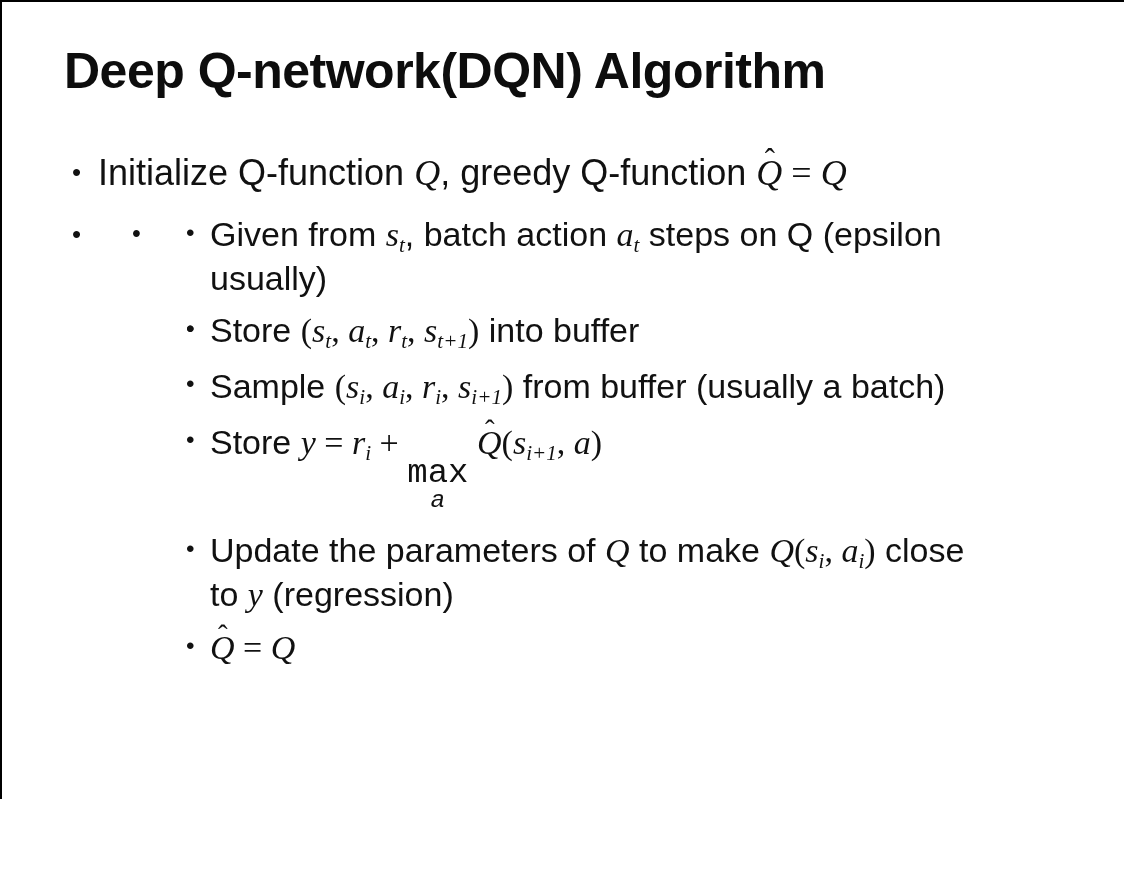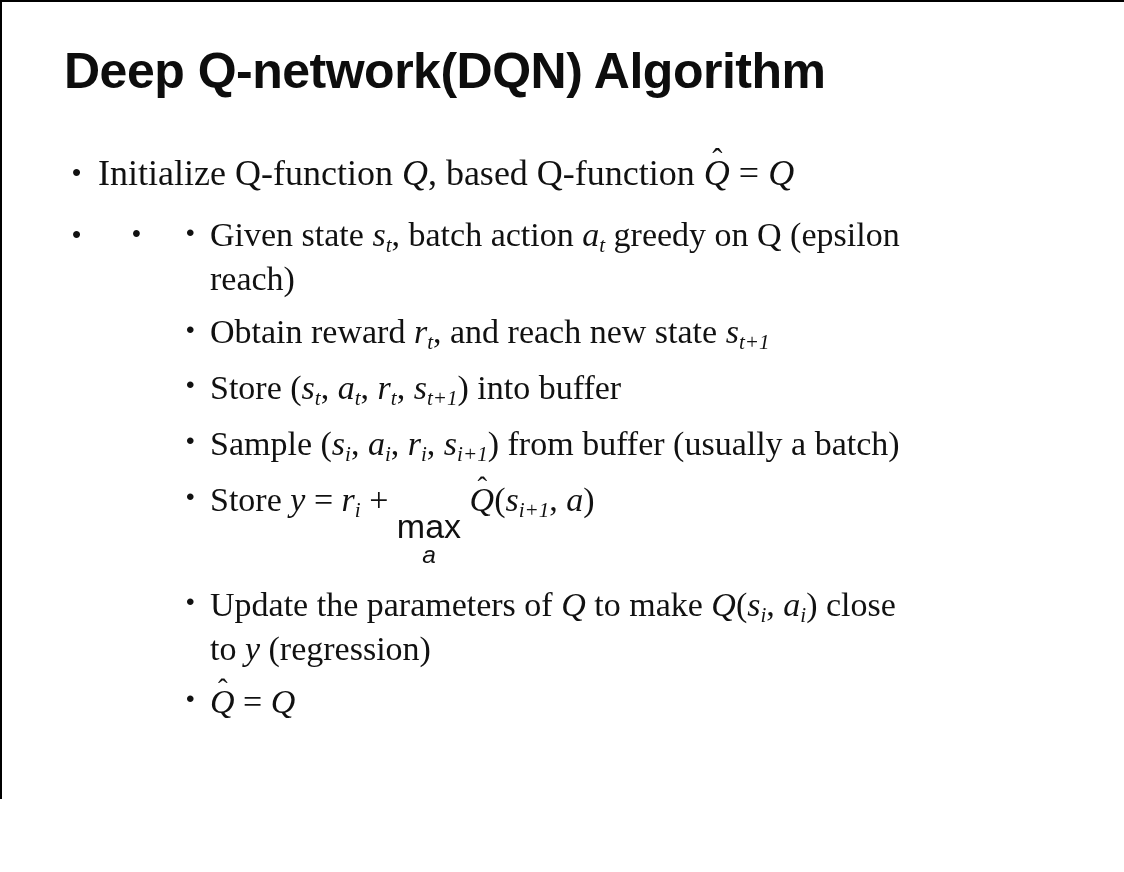--- a/index.html
+++ b/index.html
@@ -41,21 +41,21 @@
   li.l3 { padding-left: 208px; font-size: 34px; margin-bottom: 12px; }
   li.extra { margin-bottom: 18px; }
   .bullet {
     position: absolute;
     font-size: 0.72em;
     top: 0.18em;
   }
   li.l1 .bullet { left: 70px; }
   li.l2 .bullet { left: 130px; }
   li.l3 .bullet { left: 184px; }
-  .seg-n  { font-family: Liberation Serif, serif; }
+  .seg-n  { font-family: Liberation Sans, sans-serif; }
   .seg-m  { font-family: "Liberation Serif", serif; font-style: italic; }
   .seg-u  { font-family: "Liberation Serif", serif; }
   .seg-sub {
     font-family: "Liberation Serif", serif;
     font-style: italic;
     font-size: 0.62em;
     vertical-align: -0.28em;
   }
   .hat {
     position: relative;
@@ -71,36 +71,36 @@
     font-style: normal;
     font-size: 0.85em;
     font-family: "Liberation Serif", serif;
   }
   .mop {
     display: inline-flex;
     flex-direction: column;
     align-items: center;
     line-height: 0.95;
     vertical-align: -0.82em;
-    font-family: Liberation Sans, sans-serif;
+    font-family: Liberation Mono, monospace;
   }
   .mop .op { font-style: normal; }
   .mop .under { font-style: italic; font-size: 0.72em; }
 </style>
 </head>
 <body>
 
 <div class="slide">
   <h1 class="title">Deep Q-network(DQN) Algorithm</h1>
   <ul class="bullets">
-      <li class="l1"><span class="bullet">•</span><span><span class="seg-n">Initialize Q-function </span><span class="seg-m">Q</span><span class="seg-n">, based Q-function </span><span class="hat"><span class="mark">ˆ</span>Q</span><span class="seg-u"> = </span><span class="seg-m">Q</span></span></li>
+      <li class="l1"><span class="bullet">•</span><span><span class="seg-n">Initialize Q-function </span><span class="seg-m">Q</span><span class="seg-n">, greedy Q-function </span><span class="hat"><span class="mark">ˆ</span>Q</span><span class="seg-u"> = </span><span class="seg-m">Q</span></span></li>
       <li class="l1"><span class="bullet">•</span></li>
       <li class="l2"><span class="bullet">•</span></li>
-      <li class="l3"><span class="bullet">•</span><span><span class="seg-n">Given state </span><span class="seg-m">s</span><span class="seg-sub">t</span><span class="seg-n">, batch action </span><span class="seg-m">a</span><span class="seg-sub">t</span><span class="seg-n"> greedy on Q (epsilon</span><br><span class="seg-n">reach)</span></span></li>
-      <li class="l3"><span class="bullet">•</span><span><span class="seg-n">Obtain reward </span><span class="seg-m">r</span><span class="seg-sub">t</span><span class="seg-n">, and reach new state </span><span class="seg-m">s</span><span class="seg-sub">t+1</span></span></li>
+      <li class="l3"><span class="bullet">•</span><span><span class="seg-n">Given from </span><span class="seg-m">s</span><span class="seg-sub">t</span><span class="seg-n">, batch action </span><span class="seg-m">a</span><span class="seg-sub">t</span><span class="seg-n"> steps on Q (epsilon</span><br><span class="seg-n">usually)</span></span></li>
+      <li class="l3"><span class="bullet">•</span></li>
       <li class="l3"><span class="bullet">•</span><span><span class="seg-n">Store </span><span class="seg-u">(</span><span class="seg-m">s</span><span class="seg-sub">t</span><span class="seg-u">, </span><span class="seg-m">a</span><span class="seg-sub">t</span><span class="seg-u">, </span><span class="seg-m">r</span><span class="seg-sub">t</span><span class="seg-u">, </span><span class="seg-m">s</span><span class="seg-sub">t+1</span><span class="seg-u">)</span><span class="seg-n"> into buffer</span></span></li>
       <li class="l3"><span class="bullet">•</span><span><span class="seg-n">Sample </span><span class="seg-u">(</span><span class="seg-m">s</span><span class="seg-sub">i</span><span class="seg-u">, </span><span class="seg-m">a</span><span class="seg-sub">i</span><span class="seg-u">, </span><span class="seg-m">r</span><span class="seg-sub">i</span><span class="seg-u">, </span><span class="seg-m">s</span><span class="seg-sub">i+1</span><span class="seg-u">)</span><span class="seg-n"> from buffer (usually a batch)</span></span></li>
       <li class="l3 extra"><span class="bullet">•</span><span><span class="seg-n">Store </span><span class="seg-m">y</span><span class="seg-u"> = </span><span class="seg-m">r</span><span class="seg-sub">i</span><span class="seg-u"> + </span><span class="mop">
             <span class="op">max</span>
             <span class="under">a</span>
           </span><span class="seg-u"> </span><span class="hat"><span class="mark">ˆ</span>Q</span><span class="seg-u">(</span><span class="seg-m">s</span><span class="seg-sub">i+1</span><span class="seg-u">, </span><span class="seg-m">a</span><span class="seg-u">)</span></span></li>
       <li class="l3"><span class="bullet">•</span><span><span class="seg-n">Update the parameters of </span><span class="seg-m">Q</span><span class="seg-n"> to make </span><span class="seg-m">Q</span><span class="seg-u">(</span><span class="seg-m">s</span><span class="seg-sub">i</span><span class="seg-u">, </span><span class="seg-m">a</span><span class="seg-sub">i</span><span class="seg-u">)</span><span class="seg-n"> close</span><br><span class="seg-n">to </span><span class="seg-m">y</span><span class="seg-n"> (regression)</span></span></li>
       <li class="l3"><span class="bullet">•</span><span><span class="hat"><span class="mark">ˆ</span>Q</span><span class="seg-u"> = </span><span class="seg-m">Q</span></span></li>
     </ul>
 </div>

